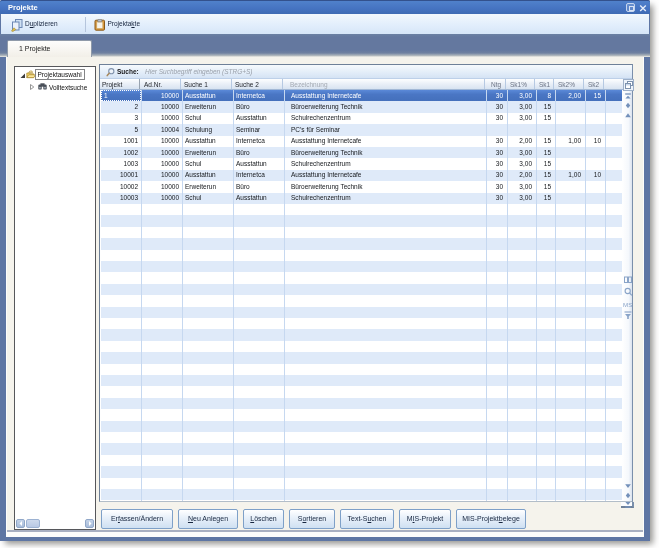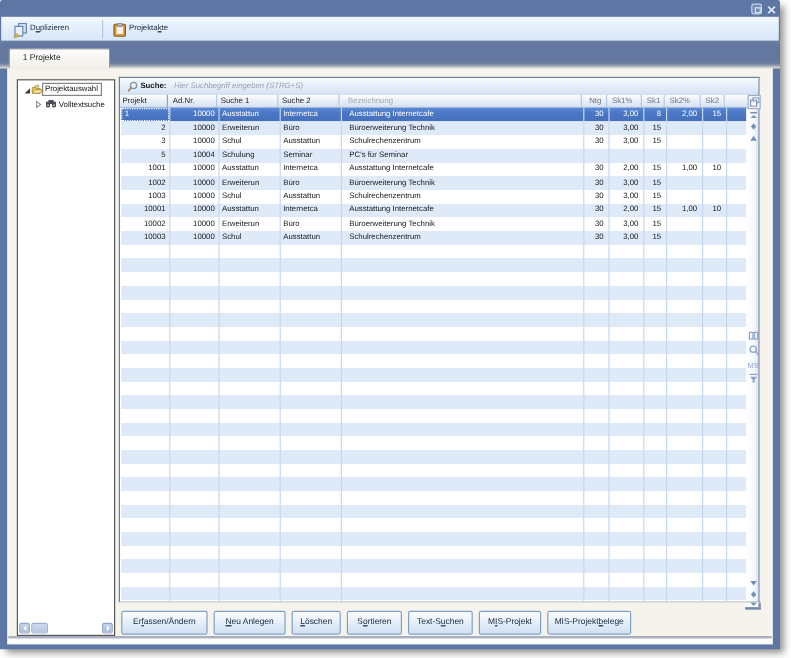--- a/index.html
+++ b/index.html
@@ -69,20 +69,21 @@
 .sic { position:absolute; left:523px; width:10px; text-align:center; }
 
 .btn { position:absolute; top:509px; height:19.5px; border:1px solid #7ea0c8; border-radius:2px;
   background:linear-gradient(#ffffff, #e9f1fa 40%, #cfe0f2); font-size:7px; color:#17263f;
   font-family:"Liberation Sans", sans-serif; text-align:center; line-height:16.5px; white-space:nowrap; }
 u { text-decoration:underline; }
 </style>
 </head>
 <body>
 <div class="win">
+  <div class="titlebar">Projekte</div>
   <div class="maxbtn"></div>
   <div class="xbtn">
       <svg width="8" height="8">
         <path d="M1.2 1.6 L6.8 7 M6.8 1.6 L1.2 7" stroke="#e4ecf9" stroke-width="1.4"></path>
       </svg>
     </div>
   <div class="toolbar">
     <div class="abs" style="left:10px;top:5px;">
       <svg width="13" height="13">
         <rect x="4.5" y="0.5" width="6.5" height="8" fill="#cfe0f2" stroke="#6b87b4"></rect>

